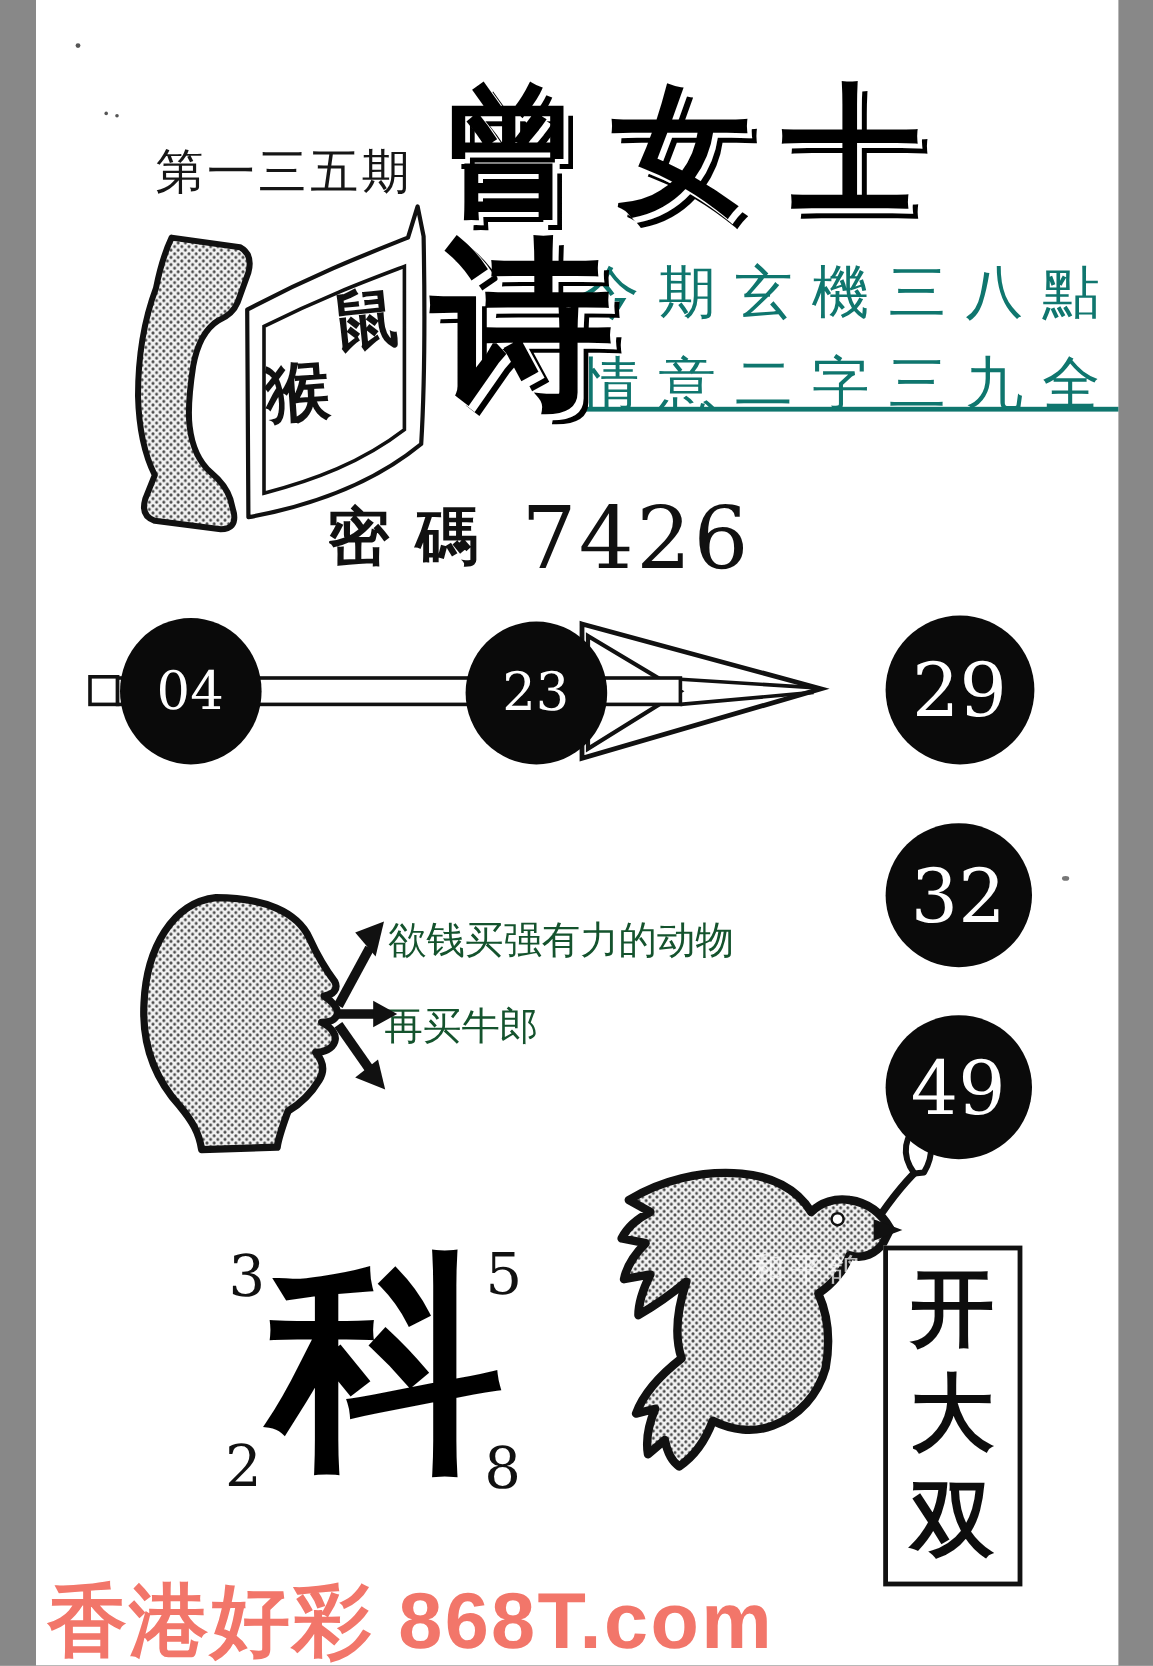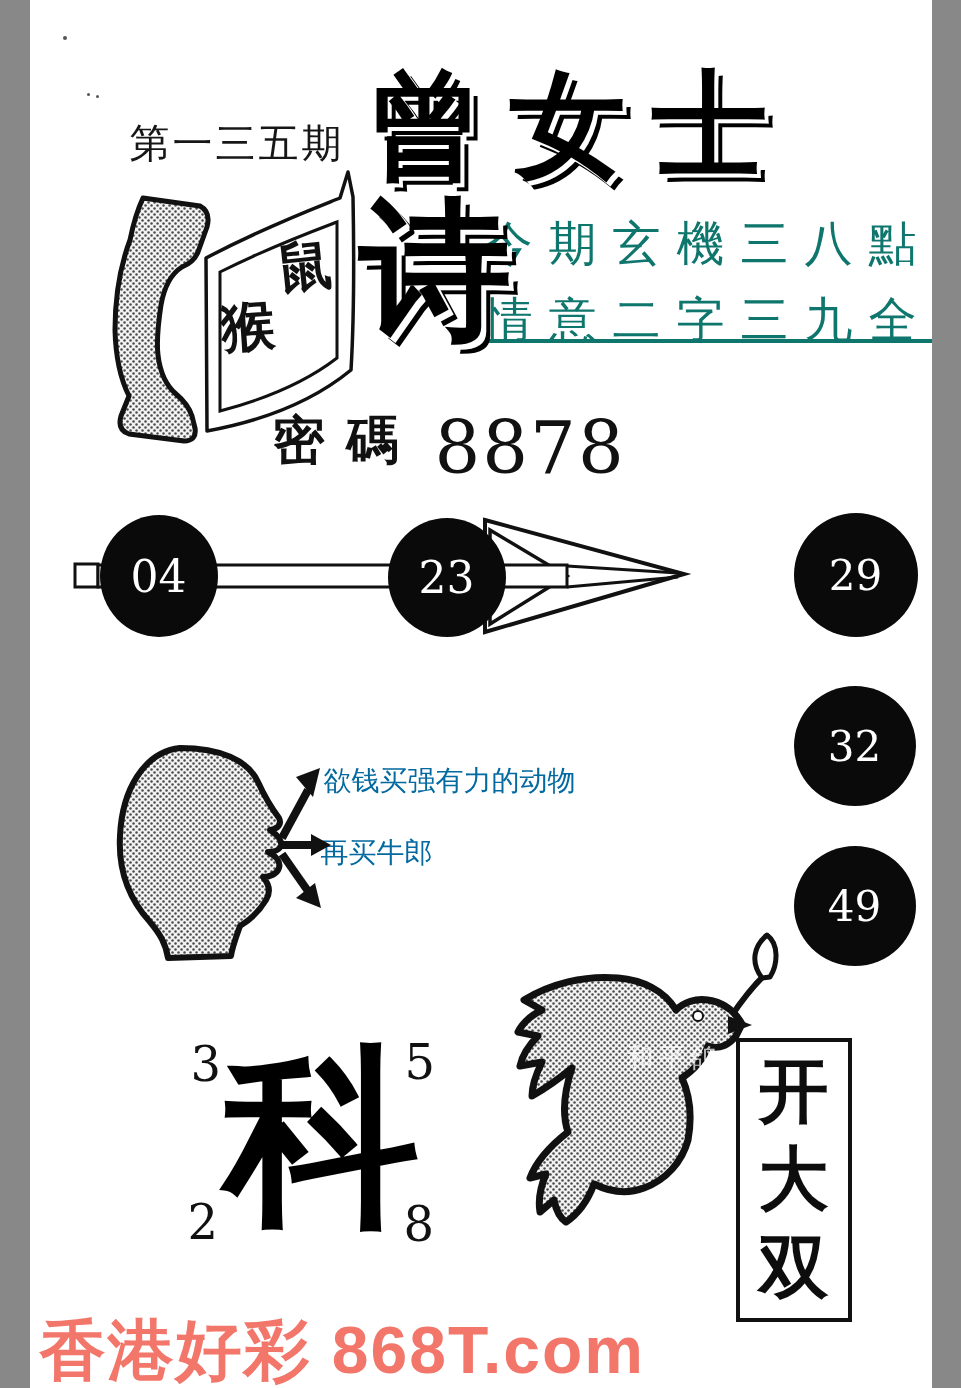--- a/index.html
+++ b/index.html
@@ -18,39 +18,39 @@
   .poem-char {
     left:330px; top:196px; font-size:152px; font-weight:bold; line-height:1;
     color:#000; text-shadow:5px 5px 0 #fff, 9px 9px 0 #000; z-index:3;
   }
   .banner-char { font-size:54px; font-weight:bold; color:#111; z-index:3; line-height:1; }
   .banner-char.rat   { left:248px; top:240px; transform:rotate(-6deg); }
   .banner-char.monkey{ left:191px; top:300px; transform:rotate(-4deg); }
   .hint-line { left:455px; font-size:48px; letter-spacing:16px; white-space:nowrap; color:#0f766e; }
   .hint-1 { top:212px; }
   .hint-2 { top:288px;text-decoration:underline; }
-  .password-row { left:243px; top:406px; display:flex; align-items:flex-start; gap:14px; }
+  .password-row { left:243px; top:406px; display:flex; align-items:center; gap:14px; }
   .password-label { font-size:52px; font-weight:bold; letter-spacing:22px; white-space:nowrap; }
   .password-value { font-size:72px; font-family:"DejaVu Serif", serif; letter-spacing:2px; }
   
   .num-circle {
     position:absolute; background:#0a0a0a; border-radius:50%;
     display:flex; align-items:center; justify-content:center;
     color:#fff; font-family:"DejaVu Serif", serif; z-index:2;
   }
   .row-circle { width:118px; height:122px; top:515px; font-size:44px; }
   .c04 { left:70px; }
   .c12 { left:216px; width:112px; }
   .c23 { left:358px; top:518px; height:119px; }
-  .side-circle { width:122px; height:120px; left:764px; font-size:42px; }
+  .side-circle { width:122px; height:120px; left:708px; font-size:62px; }
   .c29 { top:513px; width:124px; height:124px; }
   .c32 { top:686px; }
   .c49 { top:846px; }
   
-  .speech-line { font-family:"Liberation Sans", sans-serif; font-size:28px; color:#0369a1; white-space:nowrap; }
+  .speech-line { font-family:"Liberation Sans", sans-serif; font-size:32px; color:#14532d; white-space:nowrap; }
   .speech-1 { left:294px; top:762px; }
   .speech-2 { left:291px; top:834px; }
   
   .corner-num { font-family:"DejaVu Serif", serif; font-size:48px; color:#111; line-height:1; }
   .n3 { left:161px; top:1040px; }
   .n5 { left:375px; top:1038px; }
   .n2 { left:158px; top:1198px; }
   .n8 { left:374px; top:1200px; }
   .big-char { left:194px; top:1036px; font-size:196px; font-weight:bold; line-height:1.05; color:#000; }
   
@@ -156,21 +156,21 @@
   <div class="abs poem-char">诗</div>
 
   <div class="abs banner-char rat">鼠</div>
   <div class="abs banner-char monkey">猴</div>
 
   <div class="abs hint-line hint-1">今期玄機三八點</div>
   <div class="abs hint-line hint-2">情意二字三九全</div>
 
   <div class="abs password-row">
     <span class="password-label">密碼</span>
-    <span class="password-value">8878</span>
+    <span class="password-value">7426</span>
   </div>
 
   <div class="num-circle row-circle c04">04</div>
   <div class="num-circle row-circle c23">23</div>
 
   <div class="num-circle side-circle c29">29</div>
   <div class="num-circle side-circle c32">32</div>
   <div class="num-circle side-circle c49">49</div>
 
   <div class="abs speech-line speech-1">欲钱买强有力的动物</div>

